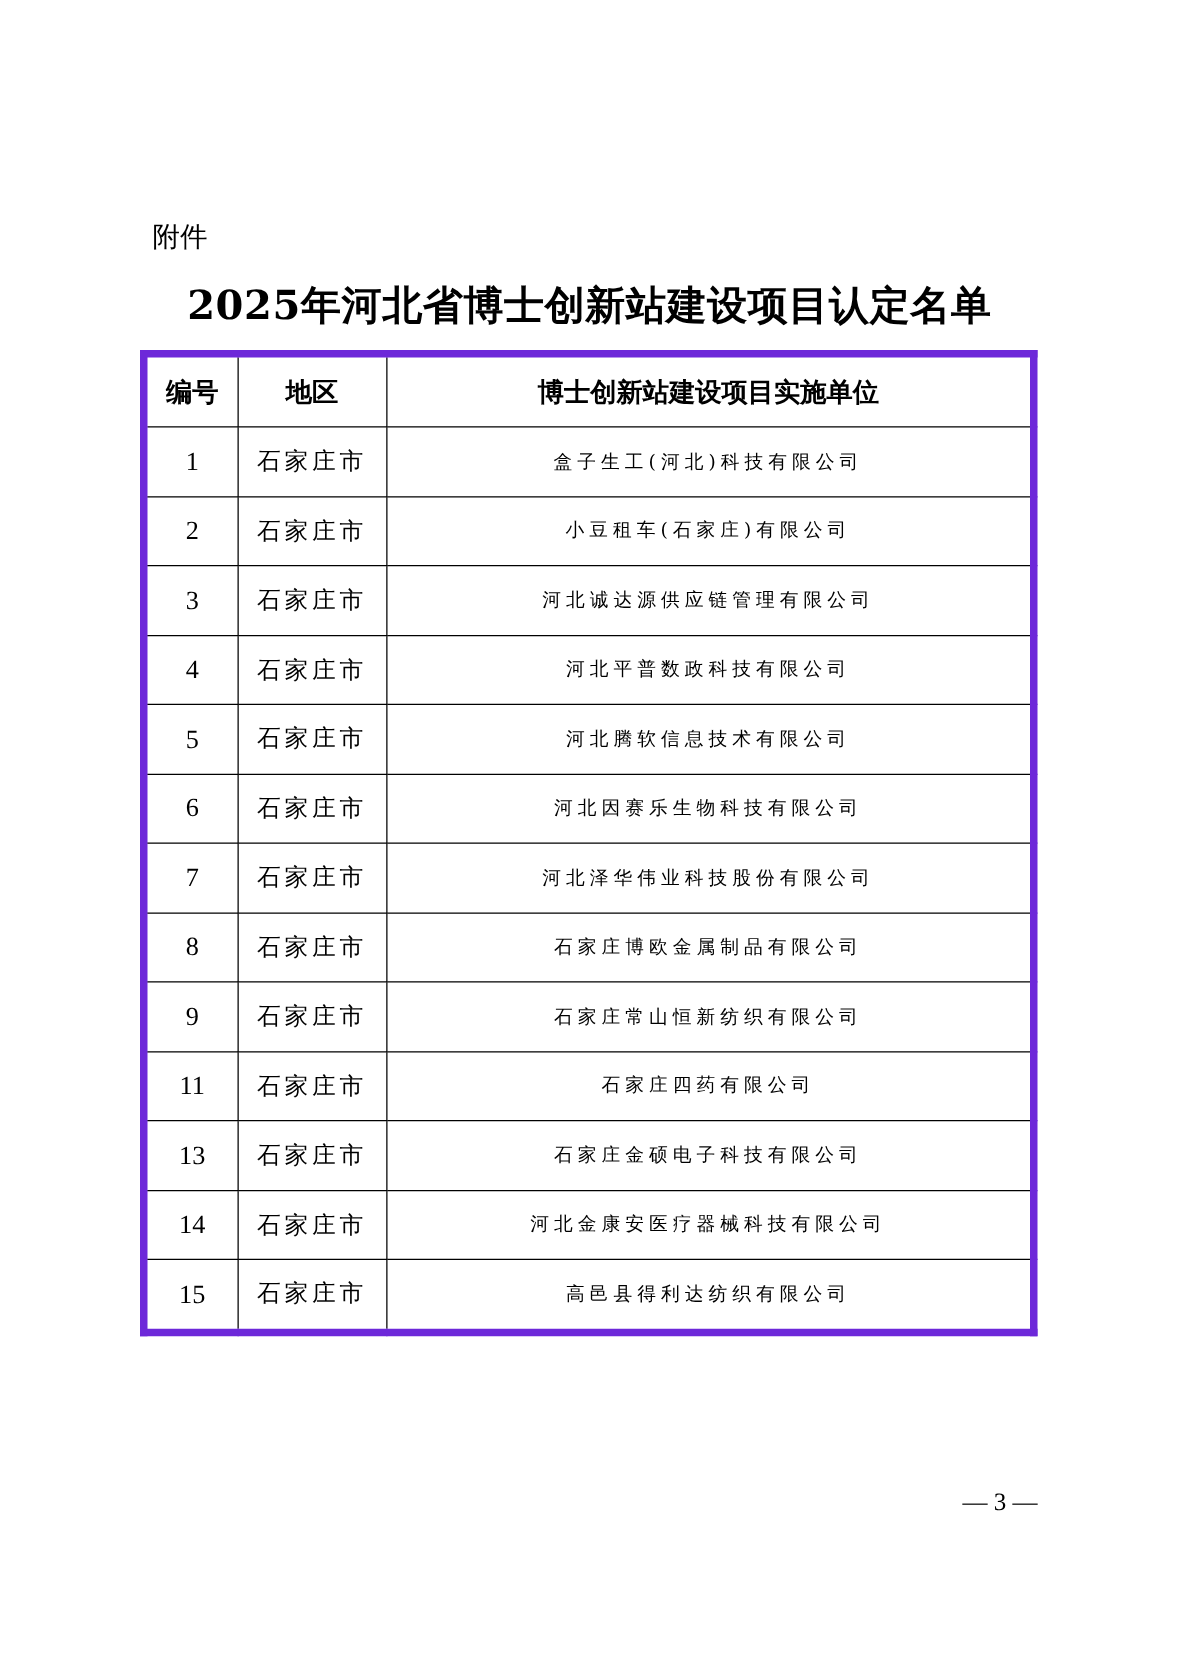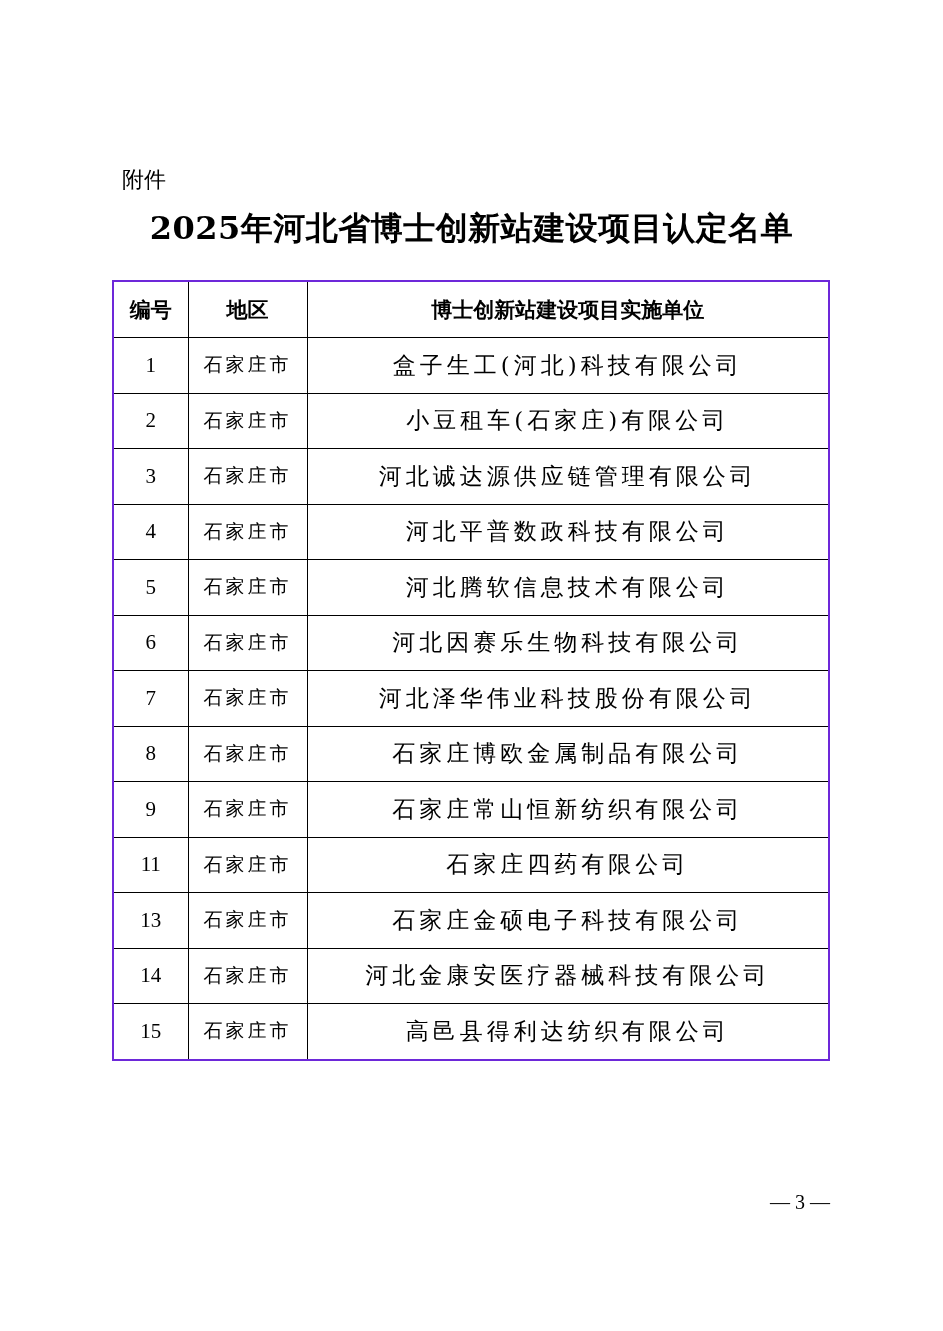--- a/index.html
+++ b/index.html
@@ -11,45 +11,45 @@
       width: 943px;
       height: 1331px;
       position: relative;
       overflow: hidden;
       color: #000;
       font-family: "Liberation Serif", "DejaVu Serif", serif;
     }
     .attachment-label {
       position: absolute;
       left: 122px;
-      top: 164px;
+      top: 175px;
       font-family: "DejaVu Sans", "Liberation Sans", sans-serif;
       font-size: 22px;
       line-height: 32px;
     }
     .page-title {
       position: absolute;
       left: 0;
       width: 943px;
-      top: 204px;
+      top: 220px;
       text-align: center;
       font-family: "DejaVu Serif", "Liberation Serif", serif;
       font-weight: bold;
       font-size: 32px;
       line-height: 48px;
       letter-spacing: 0.5px;
     }
     table.roster {
       position: absolute;
       left: 112px;
       top: 280px;
       width: 718px;
       border-collapse: collapse;
       table-layout: fixed;
-      border: 2px solid #6d28d9;
+      border: 6px solid #6d28d9;
     }
     table.roster col.c-num { width: 75px; }
     table.roster col.c-region { width: 119px; }
     table.roster col.c-unit { width: auto; }
     table.roster th, table.roster td {
       border: 1px solid #000;
       height: 54.5px;
       padding: 0;
       text-align: center;
       vertical-align: middle;
@@ -64,21 +64,21 @@
       font-family: "Liberation Serif", "DejaVu Serif", serif;
       font-size: 21px;
     }
     table.roster td.region {
       font-family: Liberation Sans, sans-serif;
       font-size: 19px;
       letter-spacing: 3px;
     }
     table.roster td.unit {
       font-family: "DejaVu Serif", "Liberation Serif", serif;
-      font-size: 23px;
+      font-size: 15px;
       letter-spacing: 4px;
     }
     .page-number {
       position: absolute;
       left: 740px;
       top: 1188px;
       width: 90px;
       text-align: right;
       font-family: "Liberation Serif", "DejaVu Serif", serif;
       font-size: 20px;

